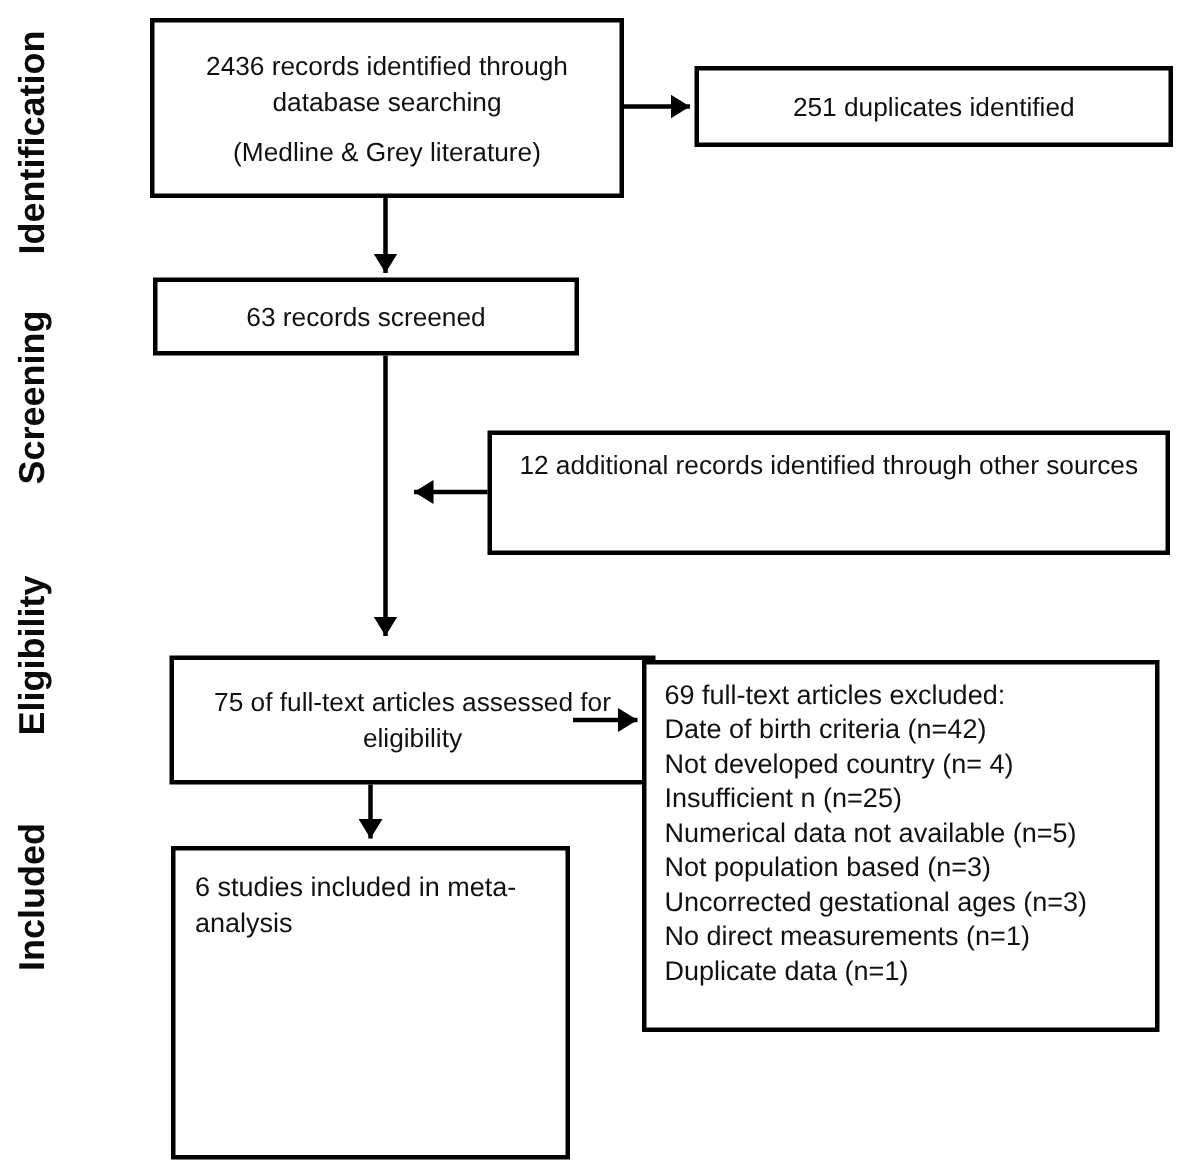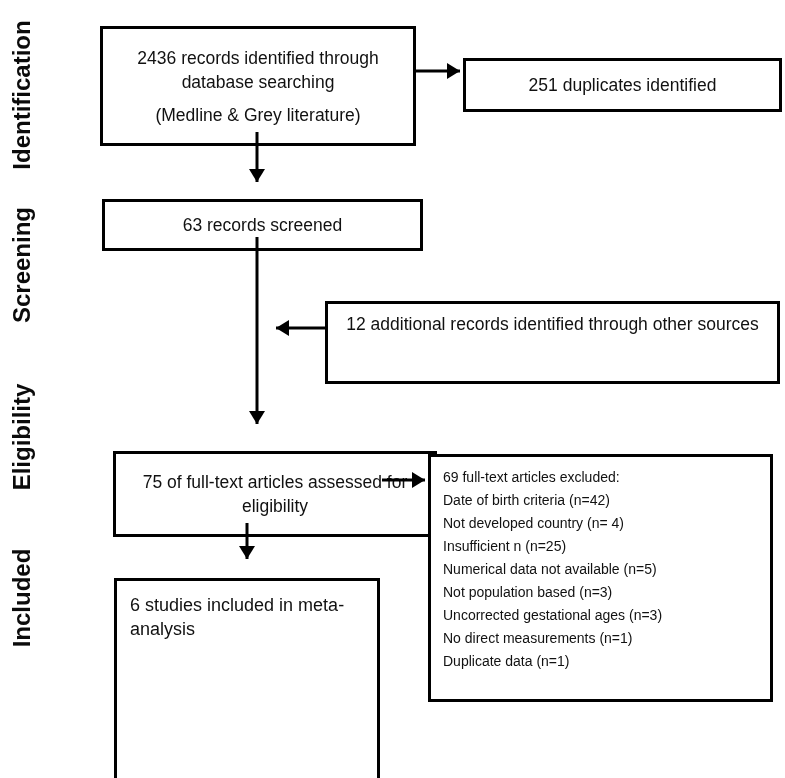--- a/index.html
+++ b/index.html
@@ -25,21 +25,20 @@
     transform-origin: center center;
     white-space: nowrap;
   }
   .box {
     position: absolute;
     box-sizing: border-box;
     border: 3px solid #000000;
     background: #ffffff;
     font-size: 17.5px;
     line-height: 24px;
-    margin-top: 14px;
   }
   .box.center {
     display: flex;
     flex-direction: column;
     align-items: center;
     justify-content: center;
     text-align: center;
   }
   .box.top-center {
     display: flex;
@@ -51,21 +50,21 @@
   .box p { margin: 0; }
   .box .para-gap { margin-top: 9px; }
   .arrow-layer {
     position: absolute;
     left: 0; top: 0;
     width: 785px; height: 778px;
     pointer-events: none;
   }
   .excluded-box {
     padding: 9px 8px 0 12px;
-    font-size: 14px;
+    font-size: 18px;
     line-height: 23px;
     text-align: left;
   }
   .included-box {
     padding: 12px 10px 0 13px;
     font-size: 18px;
     line-height: 24px;
     text-align: left;
   }
 </style>
@@ -81,21 +80,21 @@
 
   <div class="box center" style="left:100px; top:12px; width:316px; height:120px; padding:0 8px;">
     <p>2436 records identified through database searching</p>
     <p class="para-gap">(Medline &amp; Grey literature)</p>
   </div>
 
   <div class="box center" style="left:463px; top:44px; width:319px; height:54px; padding:0 8px;">
     <p>251 duplicates identified</p>
   </div>
 
-  <div class="box center" style="left:102px; top:185px; width:321px; height:52px; padding:0 16px;">
+  <div class="box center" style="left:102px; top:185px; width:284px; height:52px; padding:0 16px;">
     <p>63 records screened</p>
   </div>
 
   <div class="box top-center" style="left:325px; top:287px; width:455px; height:83px; padding:8px 10px 0 10px;">
     <p>12 additional records identified through other sources</p>
   </div>
 
   <div class="box center" style="left:113px; top:437px; width:324px; height:86px; padding:0 10px;">
     <p>75 of full-text articles assessed for eligibility</p>
   </div>

